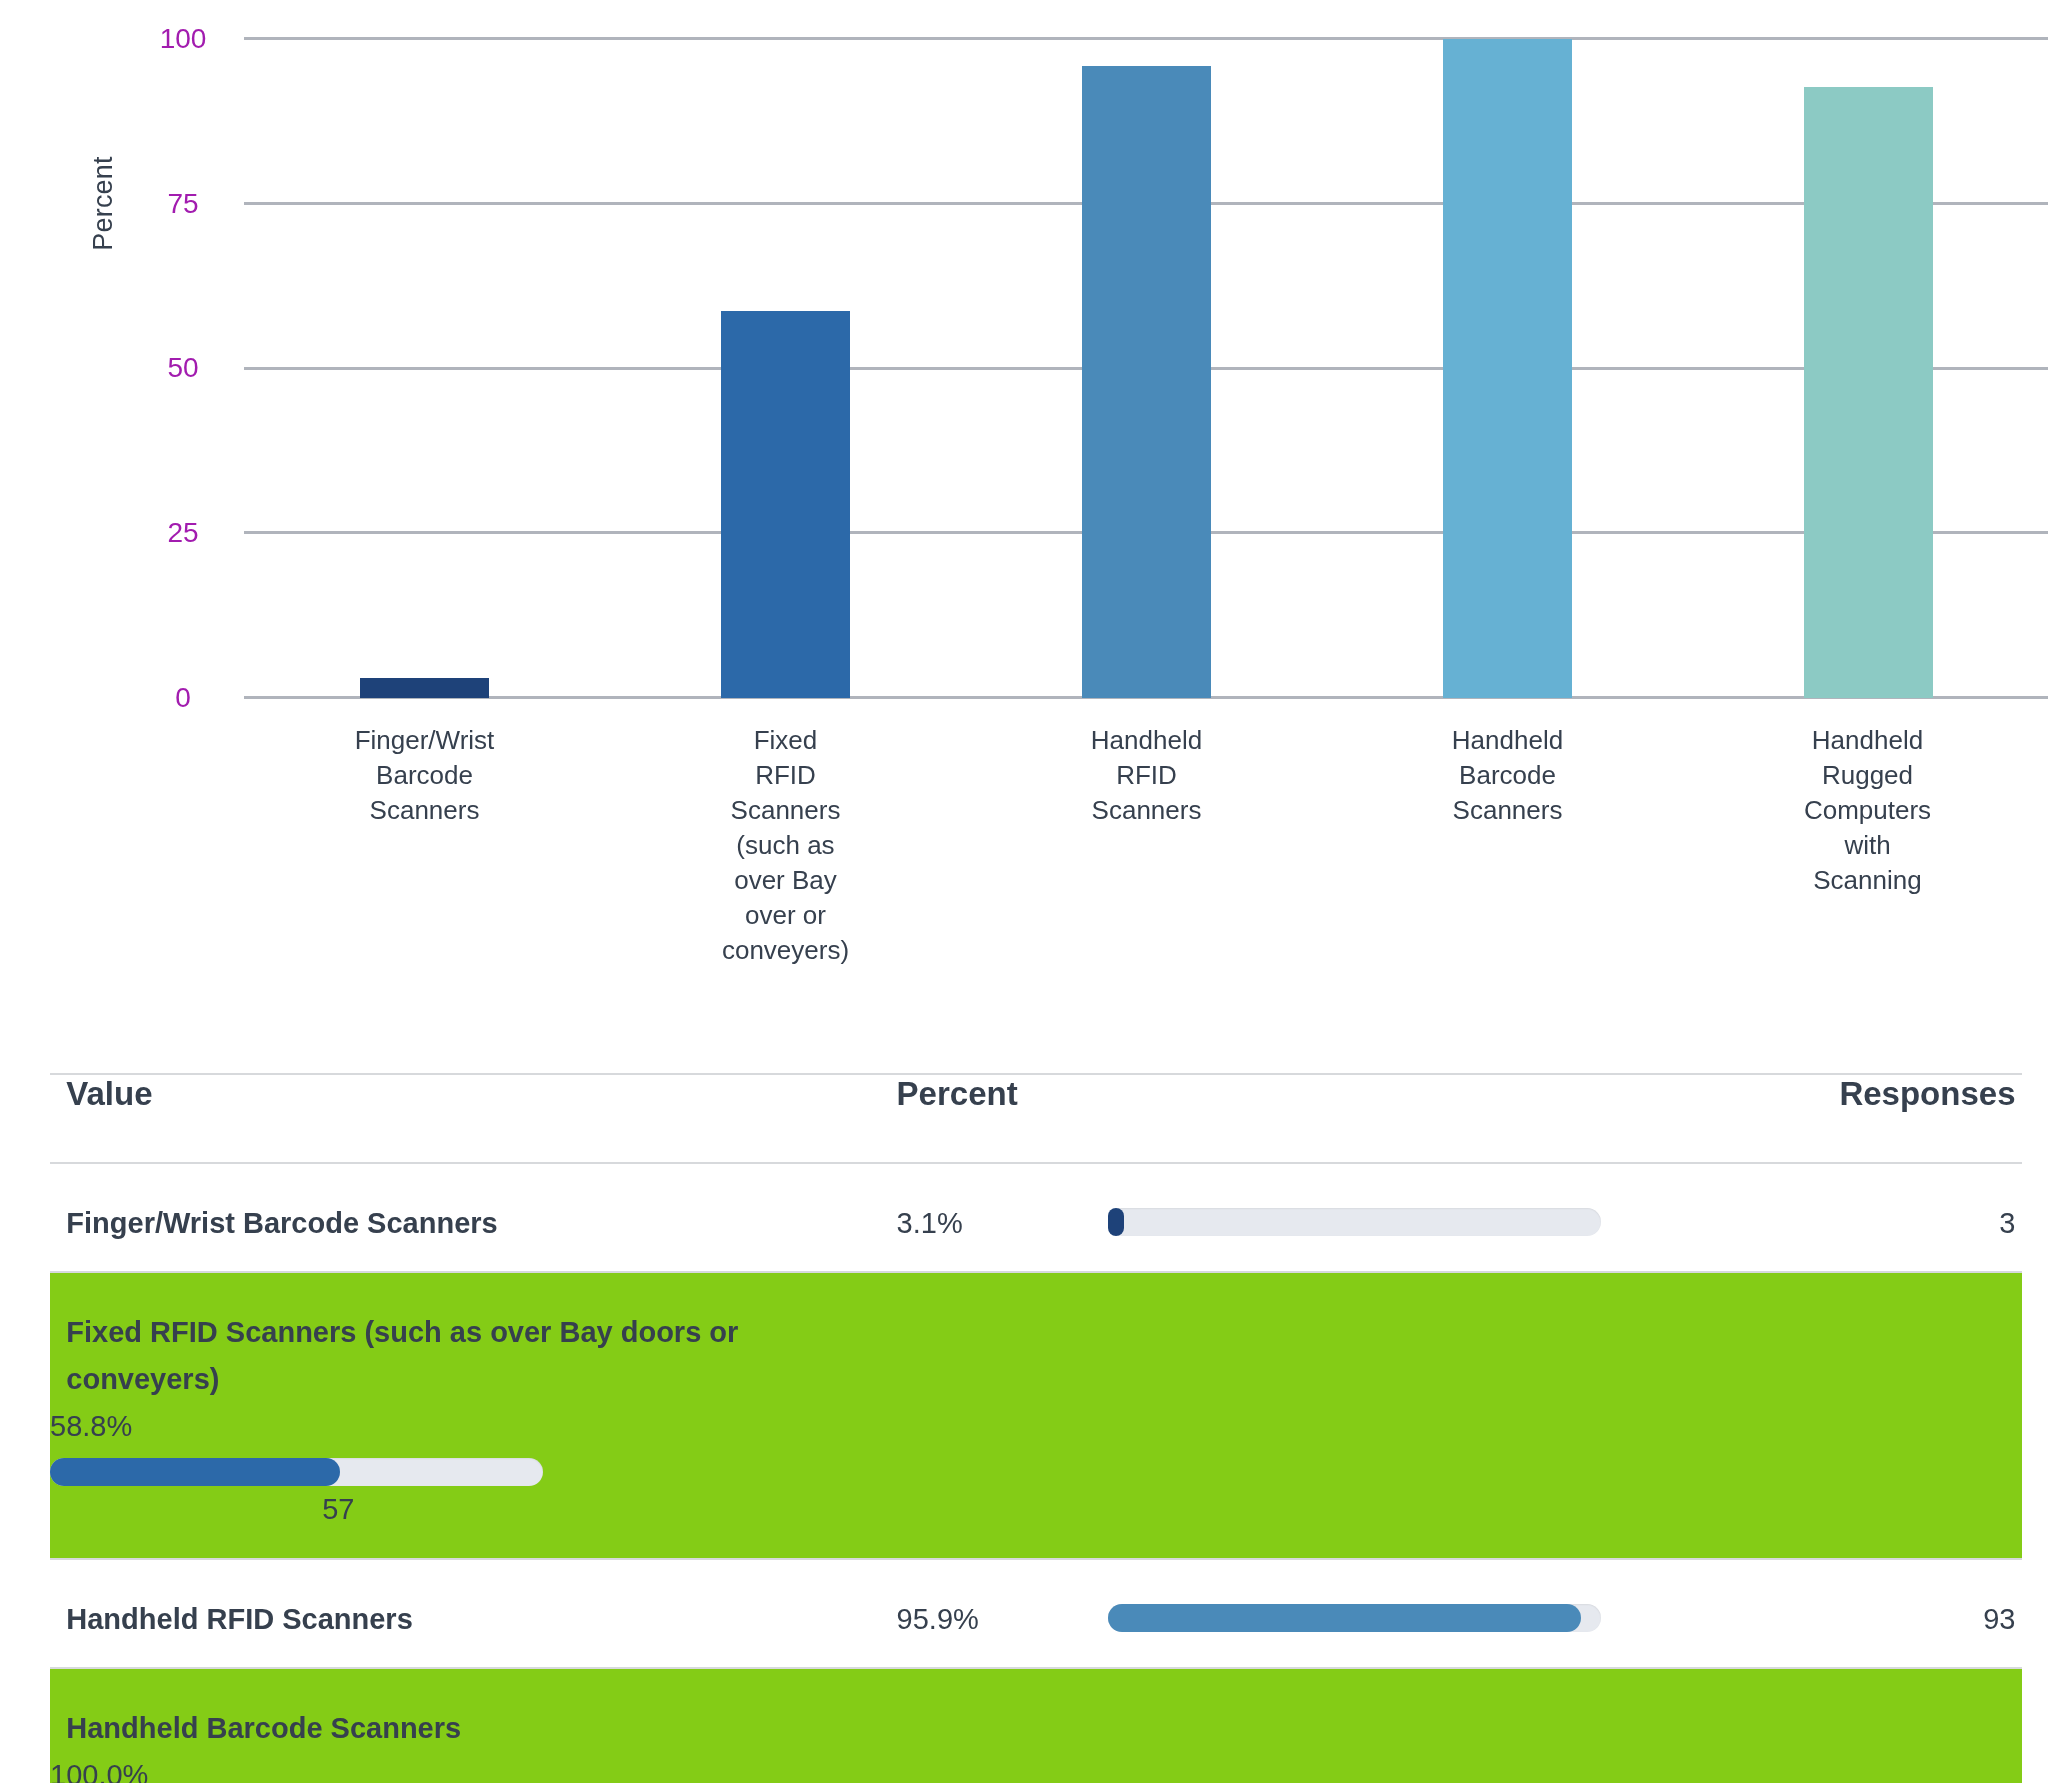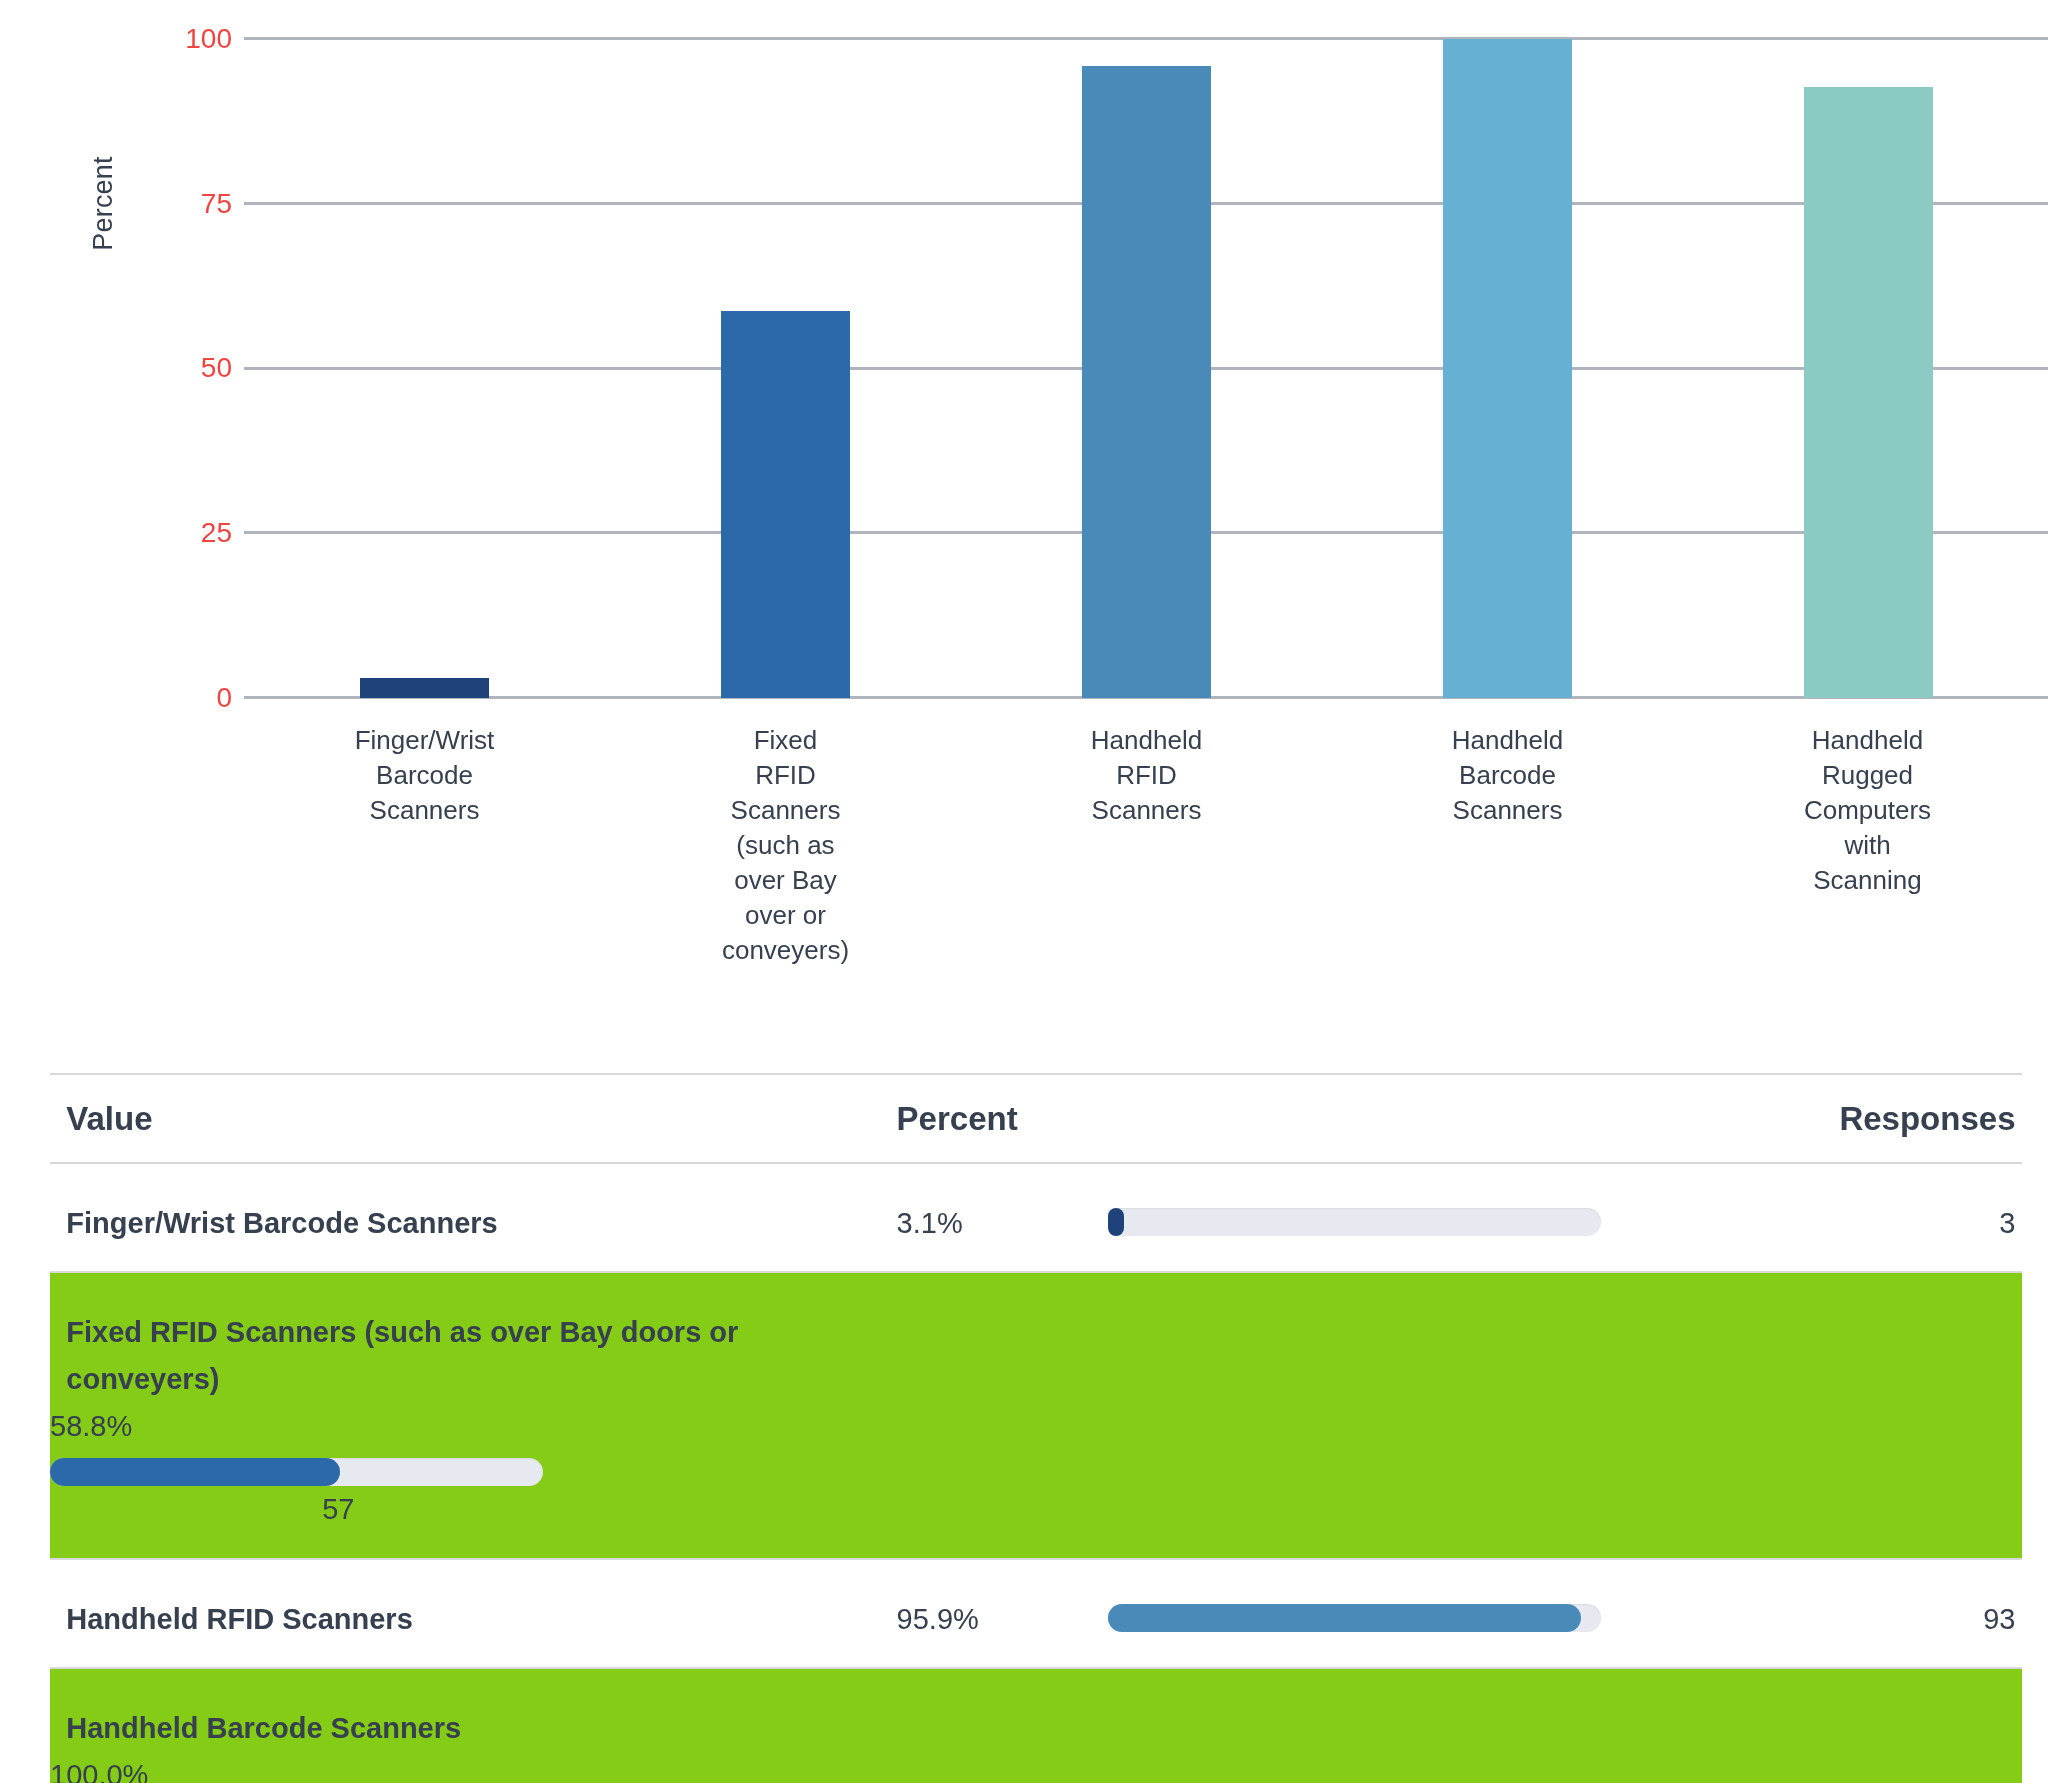--- a/index.html
+++ b/index.html
@@ -25,23 +25,23 @@
     color: #36404e;
     letter-spacing: 0.2px;
     text-align: center;
     white-space: nowrap;
   }
 
   .ytick {
     position: absolute;
     right: 0;
     width: 98px;
-    text-align: right;
+    text-align: center;
     font-size: 28px;
-    color: #ef4444;
+    color: #a21caf;
     transform: translateY(-50%);
   }
   .ytick-wrap { position: absolute; left: 0; top: 0; width: 232px; height: 733px; }
 
   .plot { position: absolute; left: 244px; top: 0; width: 1804px; height: 733px; }
   .gridline {
     position: absolute;
     left: 0; right: 0;
     height: 3.3px;
     background: #b0b4bc;
@@ -64,21 +64,20 @@
   }
 
   
   .table-block { position: absolute; left: 50px; top: 1073px; width: 1972px; }
 
   .trow { position: relative; display: flex; align-items: flex-start; width: 100%; }
   .trow.header {
     border-top: 2.4px solid #d7d9dc;
     border-bottom: 2.4px solid #d7d9dc;
     height: 91px;
-    align-items: center;
   }
   .trow.data {
     border-bottom: 2.4px solid #d7d9dc;
     min-height: 106px;
     padding-top: 36px;
     padding-bottom: 24.4px;
   }
   .trow.data.zebra { background: #84cc16; flex-direction: column; }
 
   .c-value { width: 847px; padding-left: 16.3px; font-weight: bold; }

